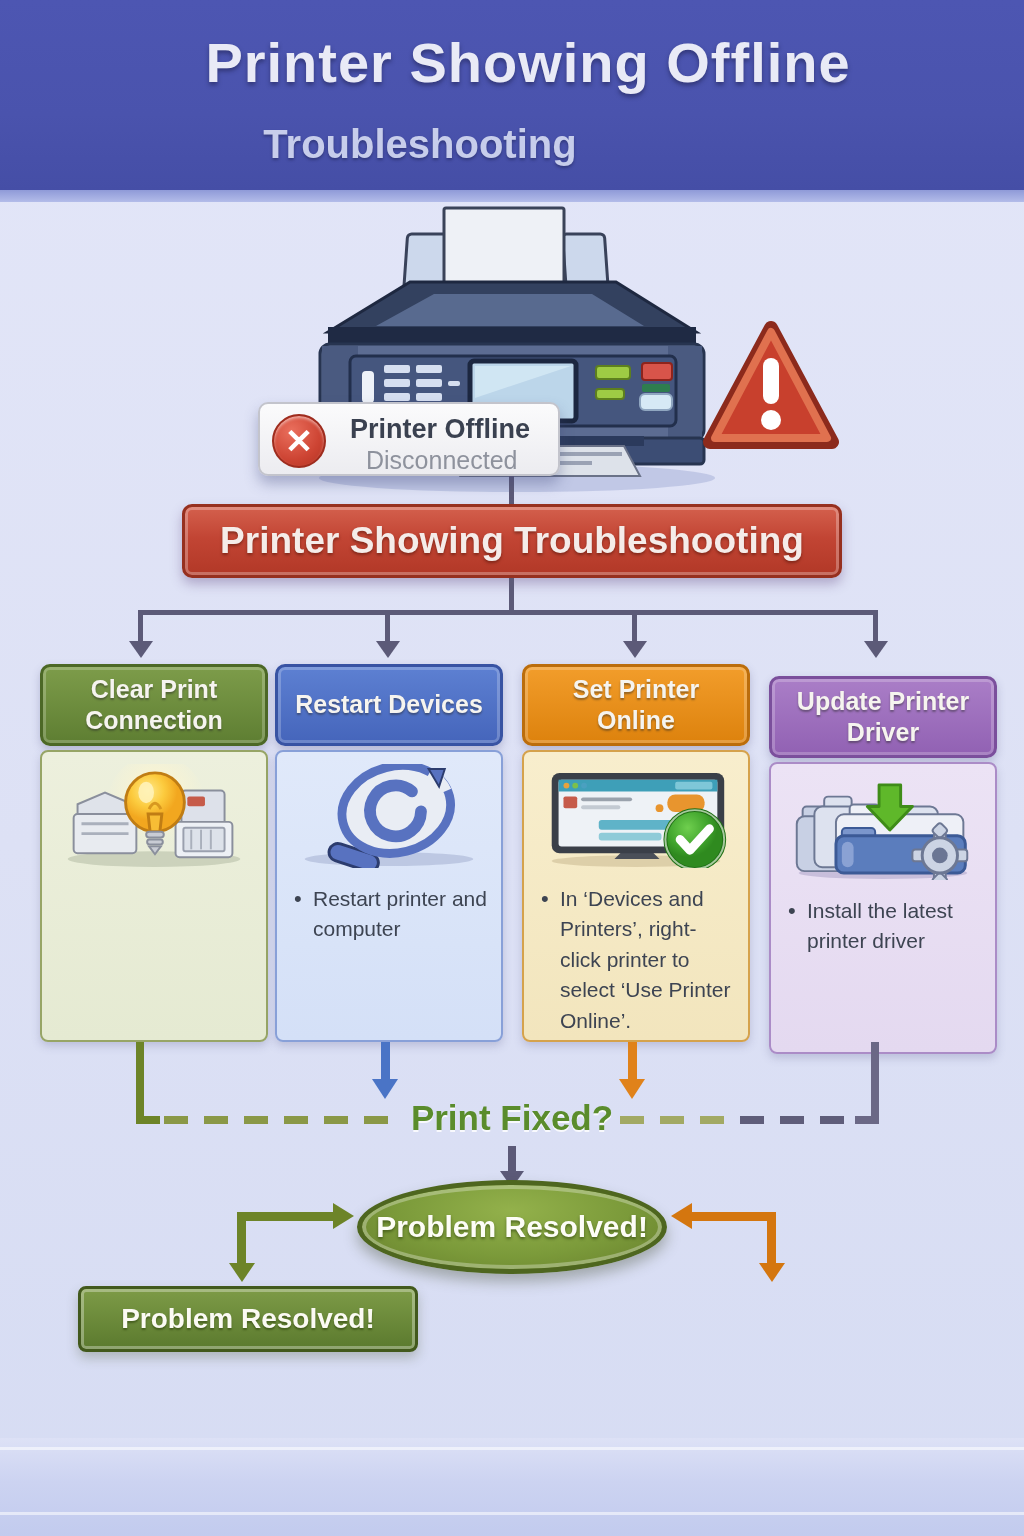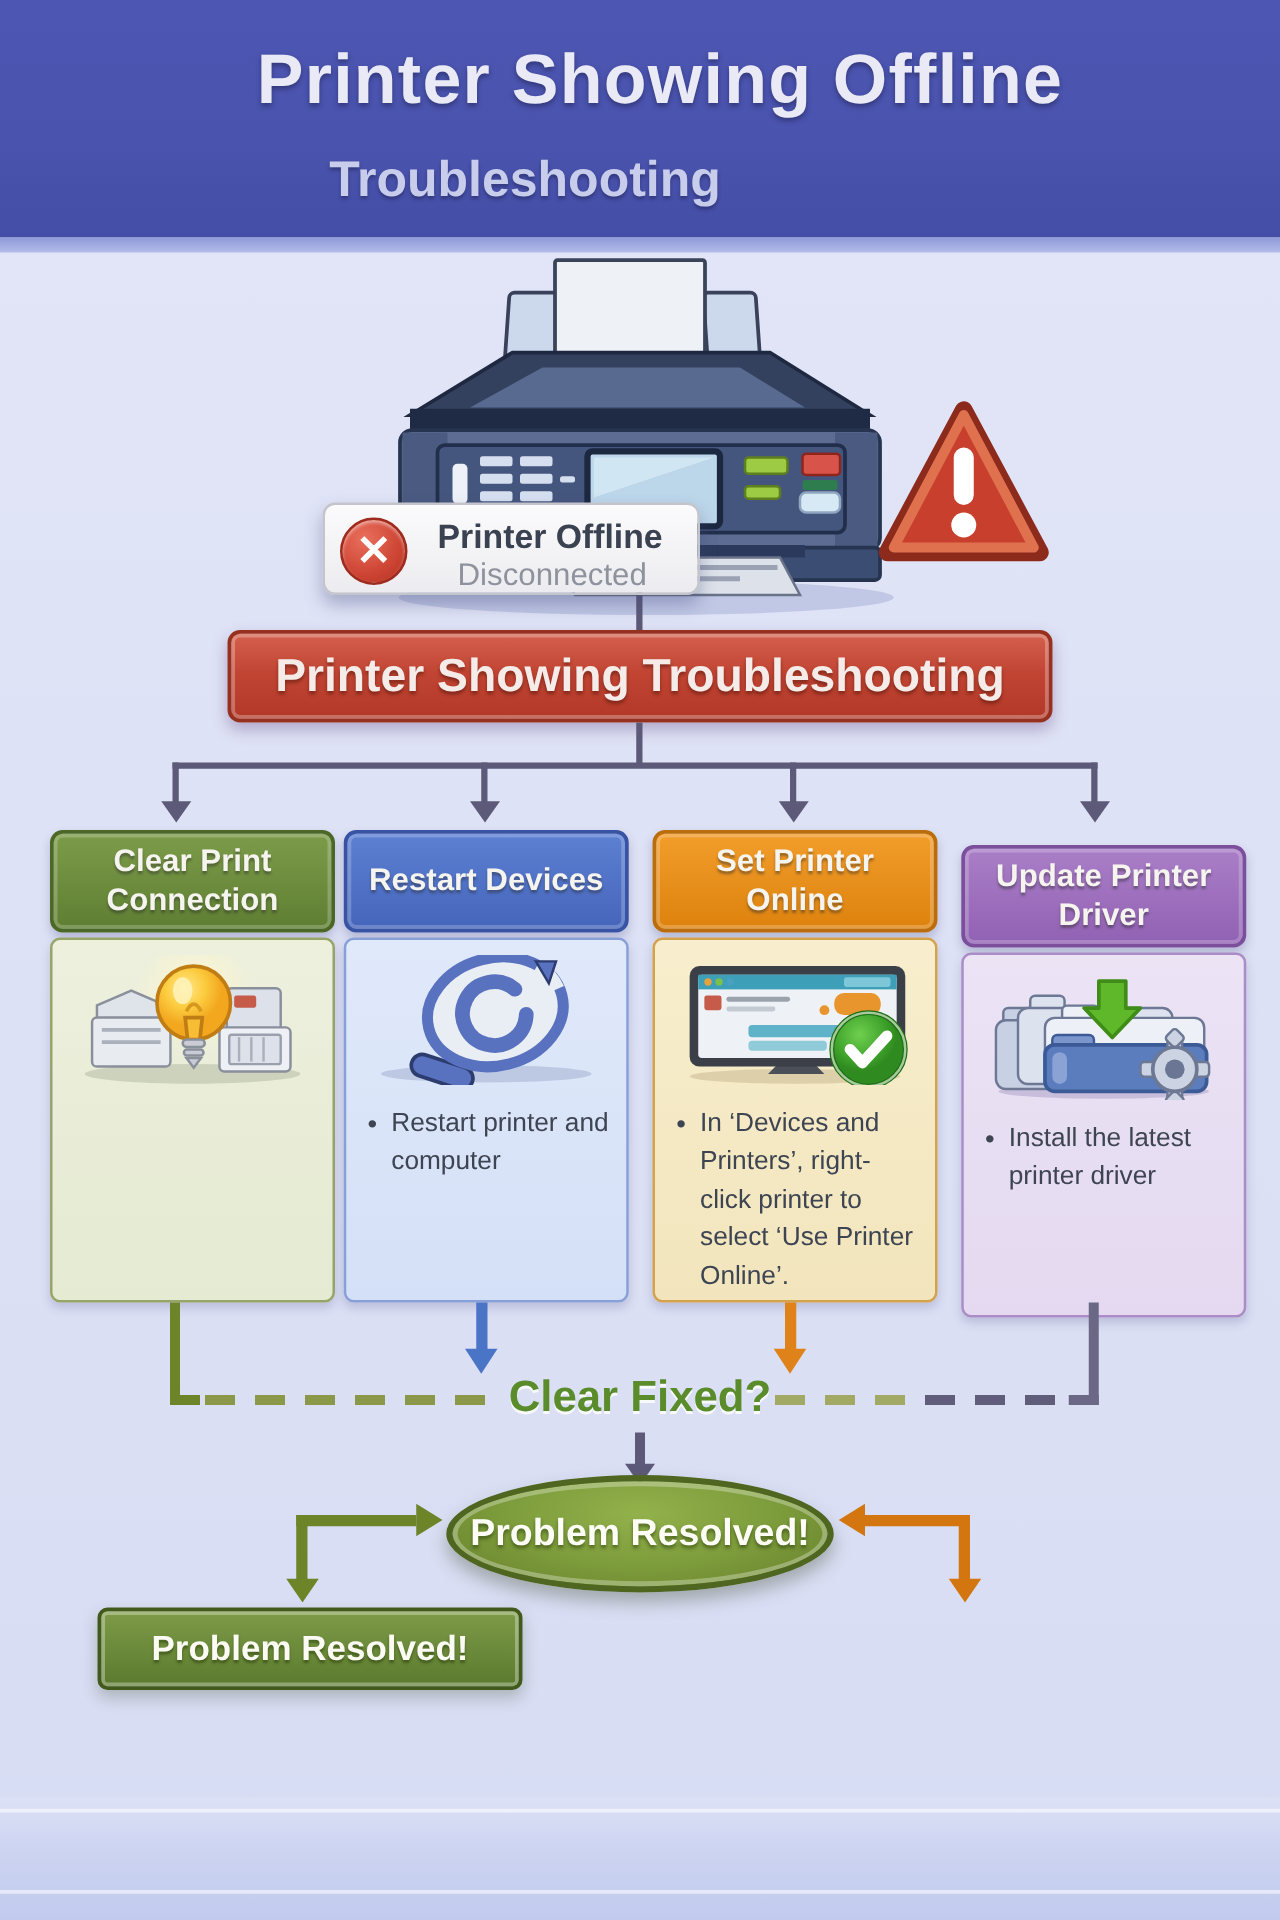--- a/index.html
+++ b/index.html
@@ -388,21 +388,21 @@
   <div class="arrowhead head-down-blue" style="left:372px; top:1079px;"></div>
 
   <div class="drop-orange" style="left:628px; top:1042px; width:9px; height:38px;"></div>
   <div class="arrowhead head-down-orange" style="left:619px; top:1079px;"></div>
 
   <div class="slatepurple" style="position:absolute; left:871px; top:1042px; width:8px; height:82px;"></div>
   <div class="slatepurple" style="position:absolute; left:855px; top:1116px; width:24px; height:8px;"></div>
   <div class="dashes dash-olive2" style="left:620px; width:120px;"></div>
   <div class="dashes dash-slate" style="left:740px; width:116px;"></div>
 
-  <div class="issue-label">Clear Fixed?</div>
+  <div class="issue-label">Print Fixed?</div>
 
   <div class="slate" style="left:508px; top:1146px; width:8px; height:26px;"></div>
   <div class="arrowhead head-down-slate" style="left:500px; top:1171px;"></div>
 
   <div class="ellipse">
     <div class="ellipse-text">Problem Resolved!</div>
   </div>
 
   <div class="elbow-olive" style="left:237px; top:1212px; width:96px; height:9px;"></div>
   <div class="arrowhead head-right-olive" style="left:333px; top:1203px;"></div>

